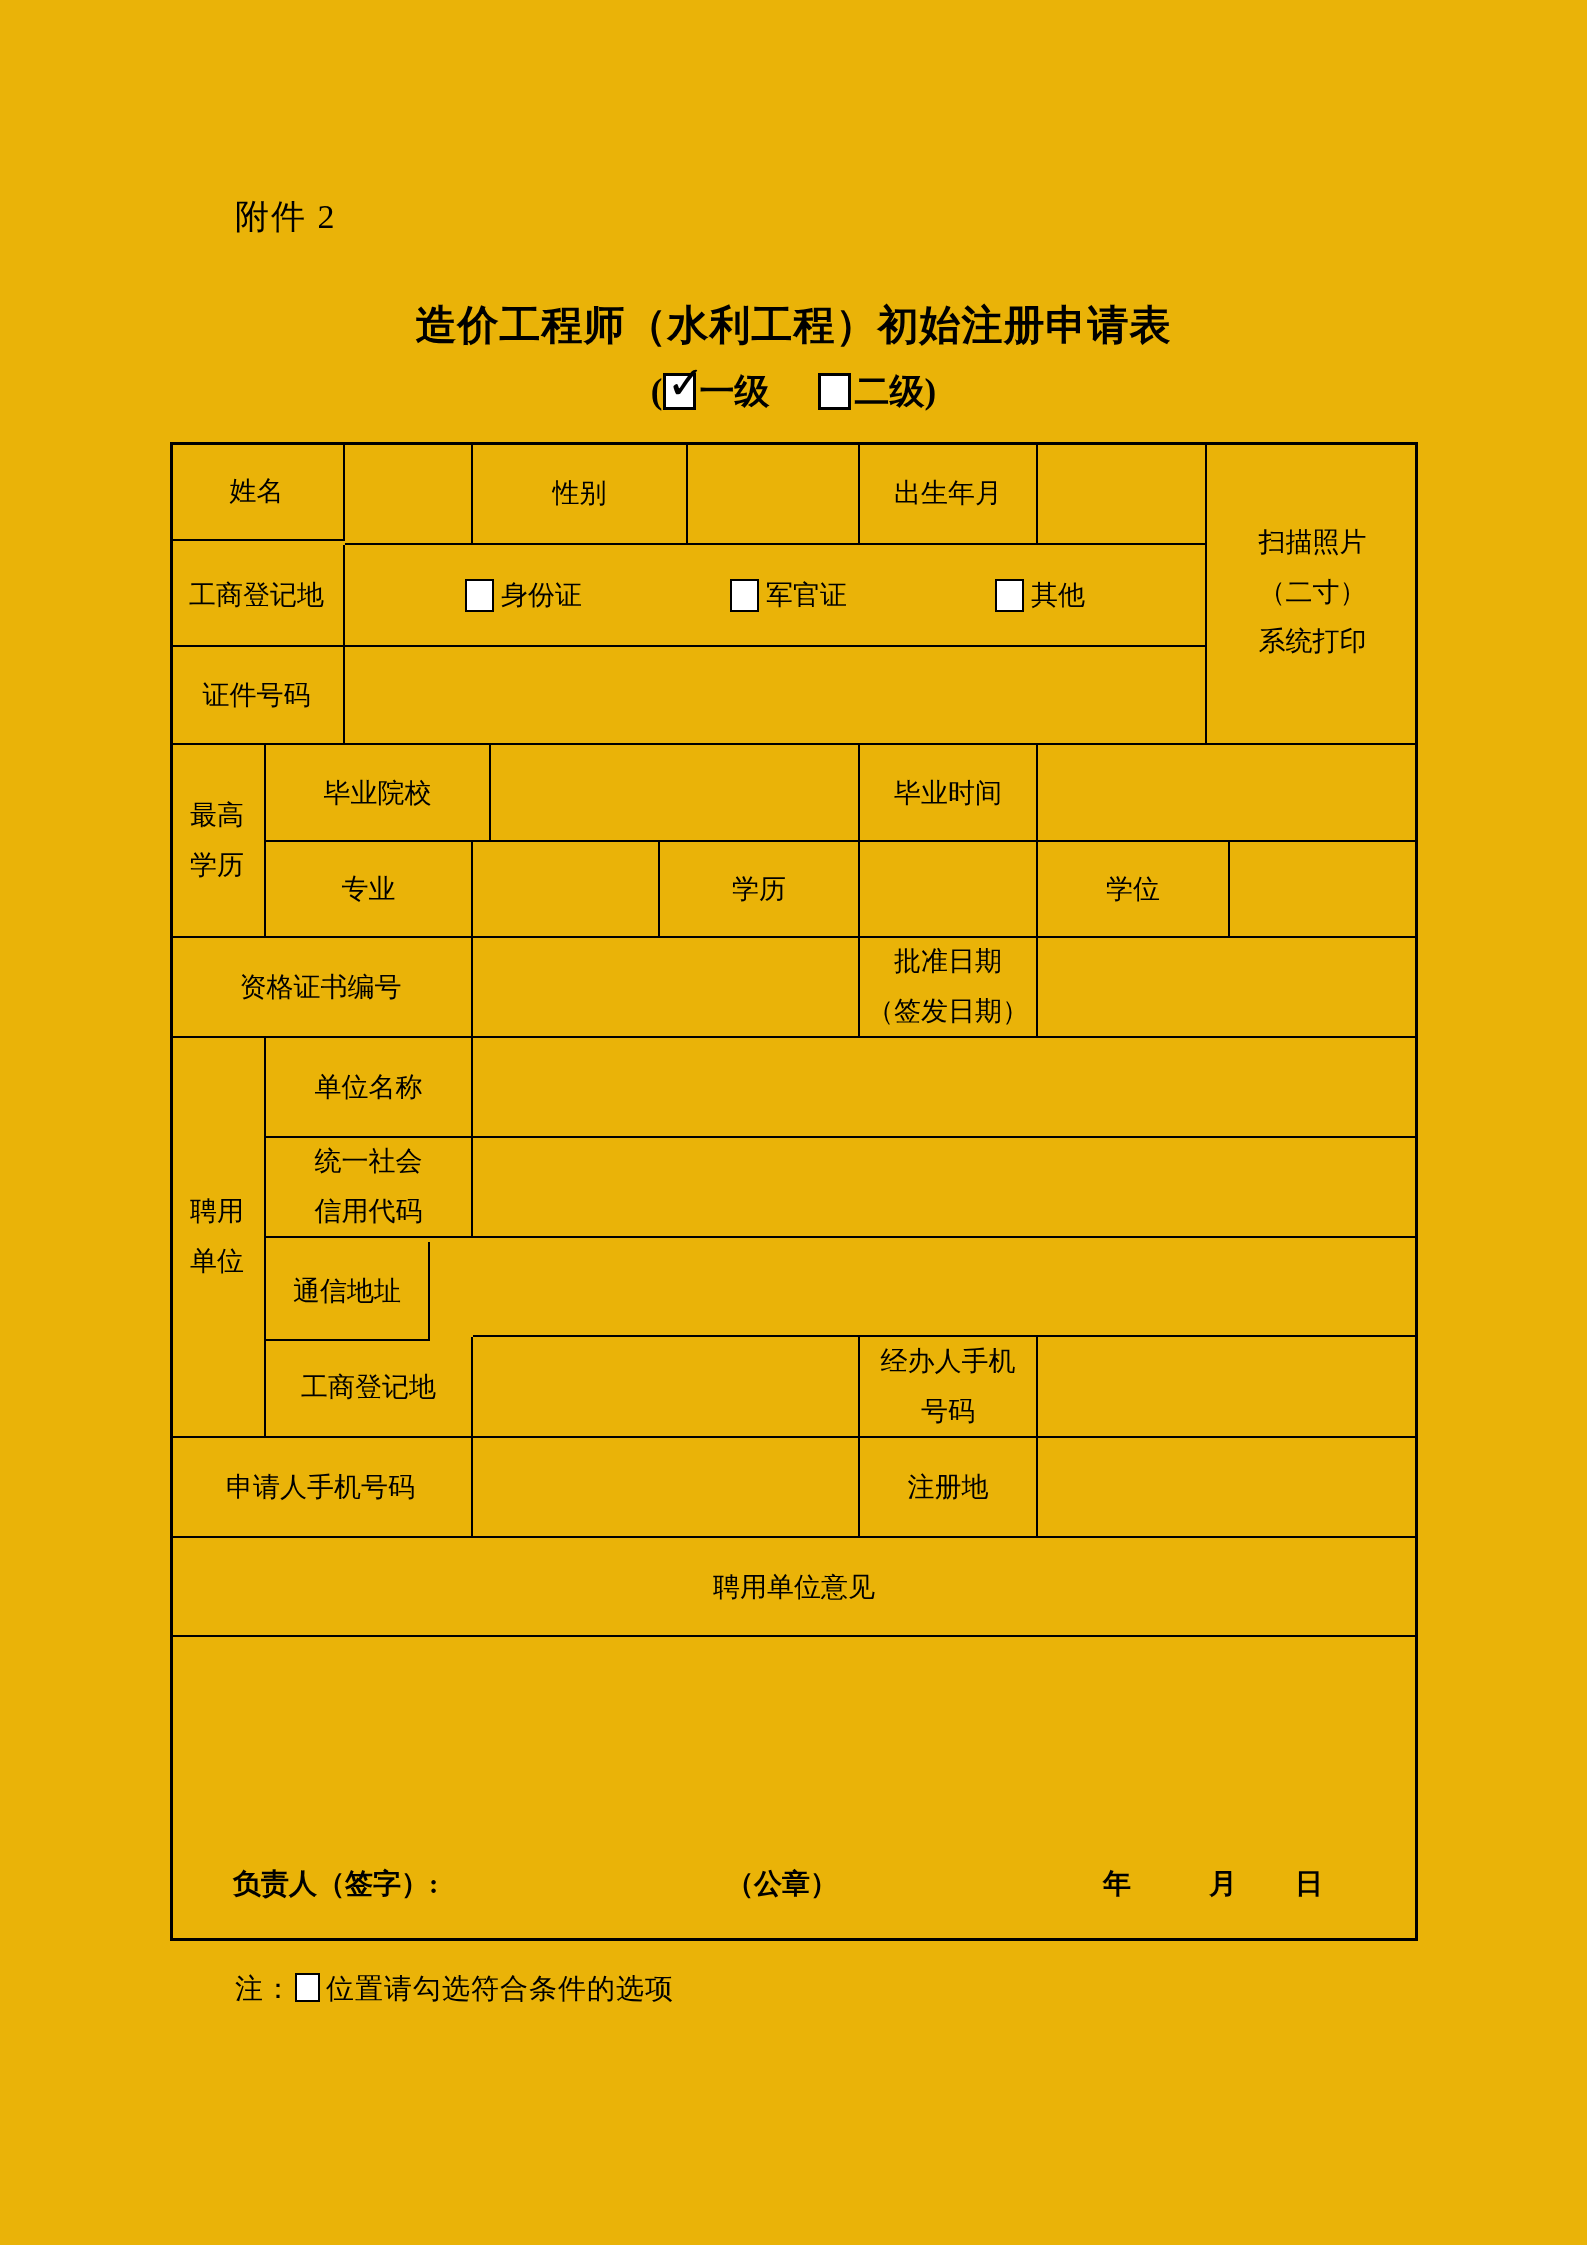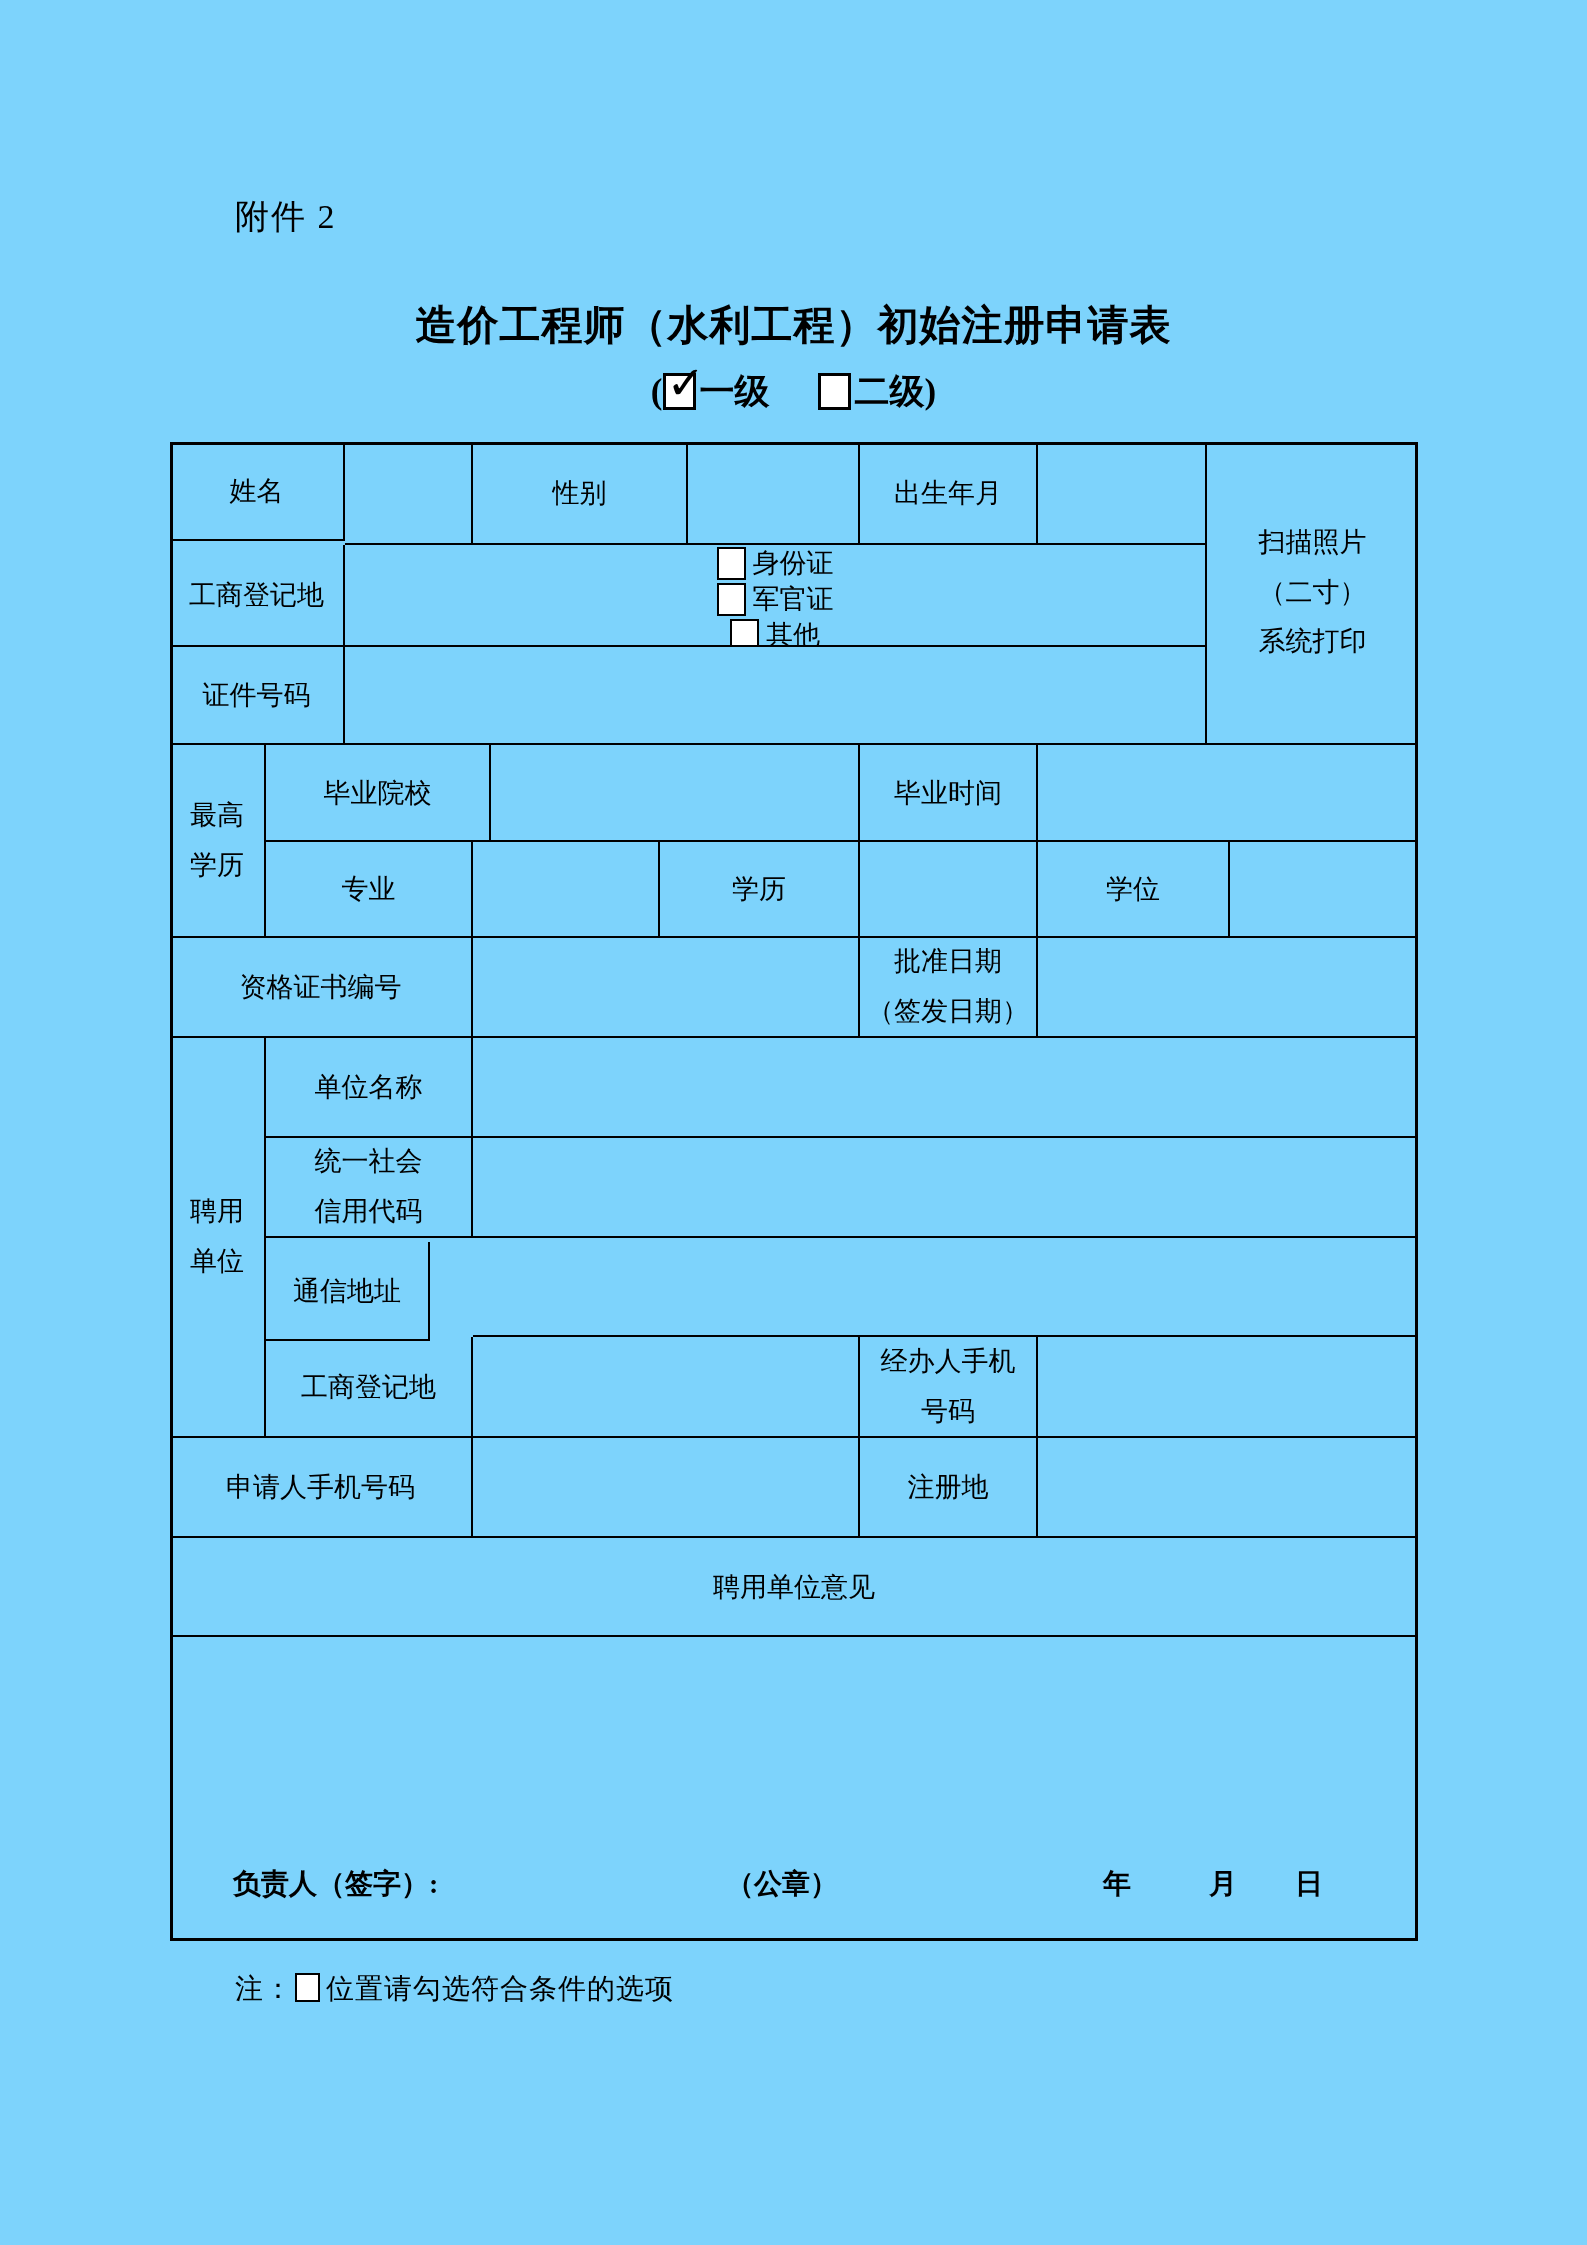--- a/index.html
+++ b/index.html
@@ -2,21 +2,21 @@
 <html><head>
 <meta charset="utf-8">
 <style>
   * { margin:0; padding:0; box-sizing:border-box; }
   html,body { background:#ffffff; }
   body {
     width:1587px; height:2245px; position:relative;
     font-family:"Liberation Serif","DejaVu Serif",serif;
     color:#000;
   }
-  #page { position:absolute; left:0; top:0; width:1587px; height:2245px; background:#7dd3fc; }
+  #page { position:absolute; left:0; top:0; width:1587px; height:2245px; background:#eab308; }
 
   .attachment { position:absolute; left:235px; top:194px; font-size:34px; letter-spacing:2px; }
   .title { position:absolute; left:0; top:298px; width:1587px; text-align:center;
            font-size:41px; font-weight:bold; letter-spacing:1px; }
   .subtitle { position:absolute; left:0; top:368px; width:1587px; display:flex;
               justify-content:center; align-items:center; font-size:35px; font-weight:bold; }
   .subtitle .grp { display:inline-flex; align-items:center; }
   .subtitle .grp + .grp { margin-left:48px; }
 
   .cb { display:inline-block; width:33px; height:37px; border:3px solid #000;
@@ -30,21 +30,21 @@
 
   #tbl { position:absolute; left:170px; top:442px; width:1248px; height:1499px; }
   #tbl .frame { position:absolute; left:0; top:0; width:1248px; height:1499px;
                 border:3px solid #000; pointer-events:none; z-index:10; }
   .cell { position:absolute; border-right:2px solid #000; border-bottom:2px solid #000;
           display:flex; align-items:center; justify-content:center; text-align:center;
           font-size:27px; overflow:hidden; }
   .cell.no-r { border-right:none; }
   .cell.no-b { border-bottom:none;font-weight:bold; }
   .pre { white-space:pre-line; line-height:1.85; }
-  .opts { justify-content:space-between; padding:0 120px;flex-direction:column; }
+  .opts { justify-content:space-between; padding:0 120px; }
   .opt { display:inline-flex; align-items:center; white-space:nowrap; }
 
   .sig { position:absolute; top:228px; font-size:28px; white-space:nowrap; }
 
   .note { position:absolute; left:235px; top:1970px; font-size:28px; letter-spacing:1px; }
 </style>
 </head>
 <body>
 
 <div id="page">

